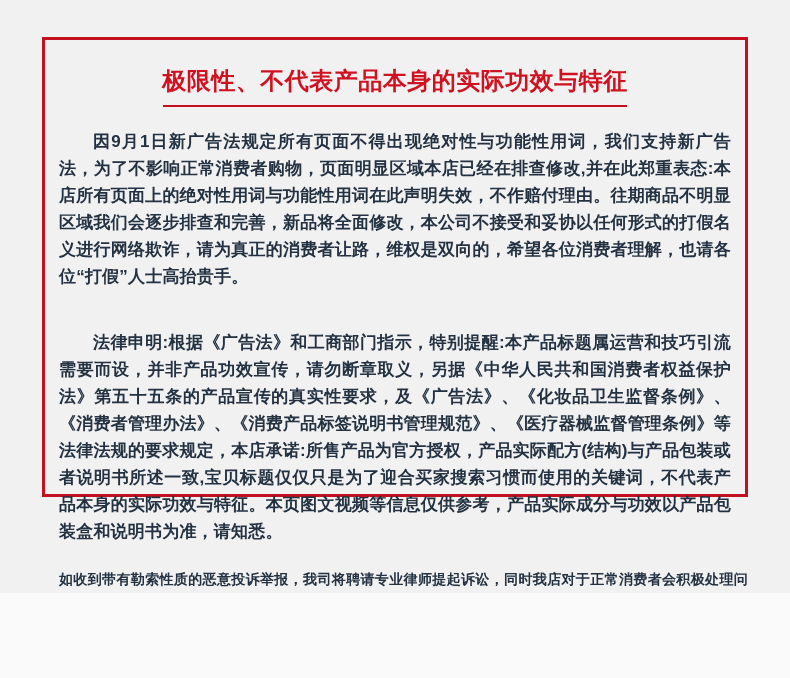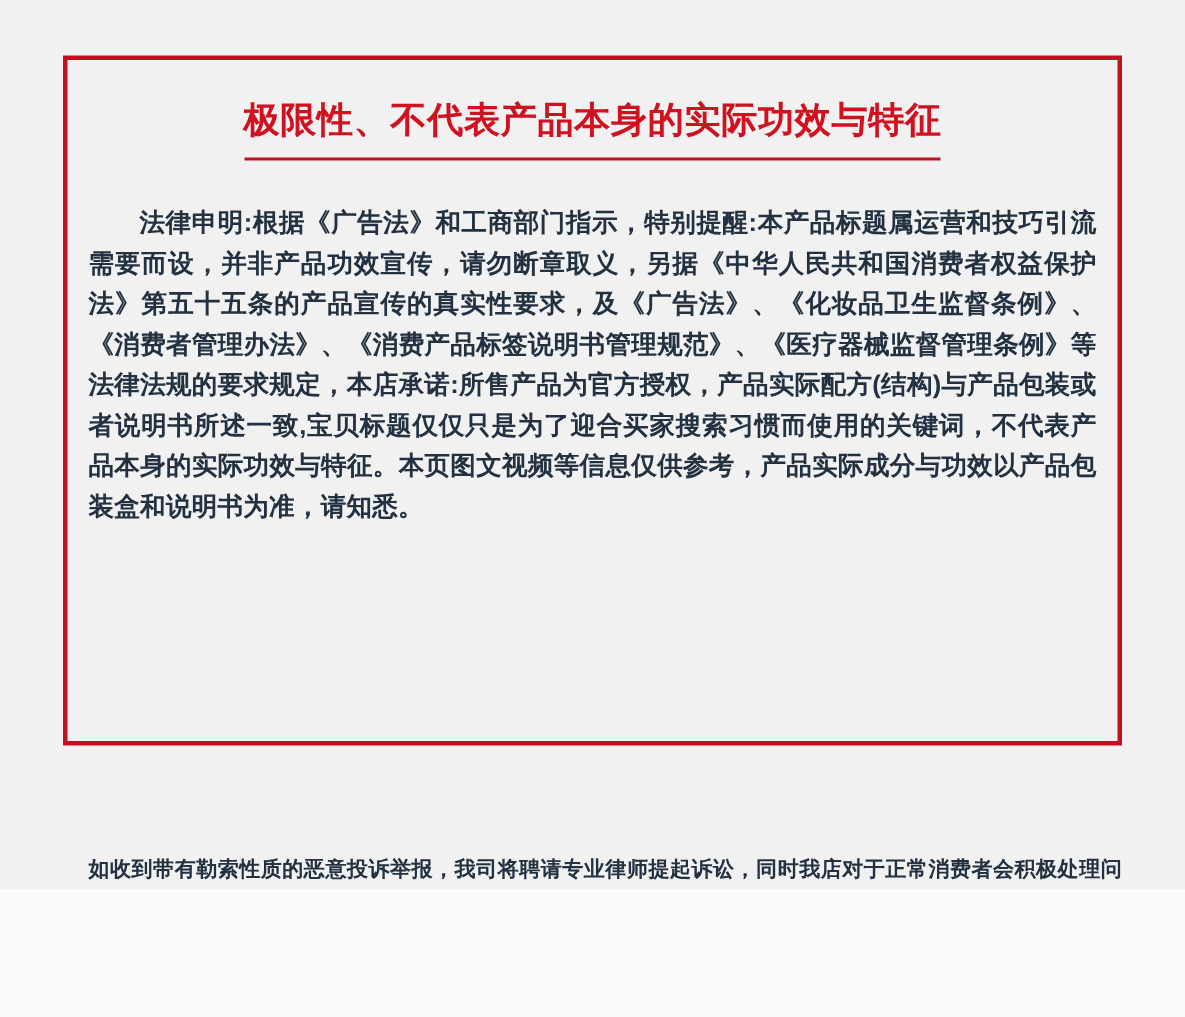--- a/index.html
+++ b/index.html
@@ -62,21 +62,21 @@
     margin: 21px 14px 0;
     font-size: 17px;
     line-height: 27px;
     font-weight: bold;
     color: var(--ink, #233140);
     text-align: justify;
     text-indent: 2em;
     letter-spacing: 0.2px;
   }
   .notice-para.second {
-    margin-top: 28px;
+    margin-top: 39px;
   }
   .footer-note {
     position: absolute;
     left: 59px;
     right: 42px;
     top: 515px;
     font-size: 14px;
     line-height: 32px;
     font-weight: bold;
     color: var(--ink, #233140);
@@ -86,18 +86,19 @@
   }
 </style>
 </head>
 <body>
 
 <div class="page">
   <div class="section-top">
     <div class="notice-box">
       <h1 class="notice-title">极限性、不代表产品本身的实际功效与特征</h1>
       <div class="title-underline"></div>
+      <p class="notice-para first">因9月1日新广告法规定所有页面不得出现绝对性与功能性用词，我们支持新广告法，为了不影响正常消费者购物，页面明显区域本店已经在排查修改,并在此郑重表态:本店所有页面上的绝对性用词与功能性用词在此声明失效，不作赔付理由。往期商品不明显区域我们会逐步排查和完善，新品将全面修改，本公司不接受和妥协以任何形式的打假名义进行网络欺诈，请为真正的消费者让路，维权是双向的，希望各位消费者理解，也请各位“打假”人士高抬贵手。</p>
       <p class="notice-para second">法律申明:根据《广告法》和工商部门指示，特别提醒:本产品标题属运营和技巧引流需要而设，并非产品功效宣传，请勿断章取义，另据《中华人民共和国消费者权益保护法》第五十五条的产品宣传的真实性要求，及《广告法》、《化妆品卫生监督条例》、《消费者管理办法》、《消费产品标签说明书管理规范》、《医疗器械监督管理条例》等法律法规的要求规定，本店承诺:所售产品为官方授权，产品实际配方(结构)与产品包装或者说明书所述一致,宝贝标题仅仅只是为了迎合买家搜索习惯而使用的关键词，不代表产品本身的实际功效与特征。本页图文视频等信息仅供参考，产品实际成分与功效以产品包装盒和说明书为准，请知悉。</p>
     </div>
     <p class="footer-note">如收到带有勒索性质的恶意投诉举报，我司将聘请专业律师提起诉讼，同时我店对于正常消费者会积极处理问题，保障其权益。</p>
   </div>
   <div class="section-bottom"></div>
 </div>
 
 </body></html>

